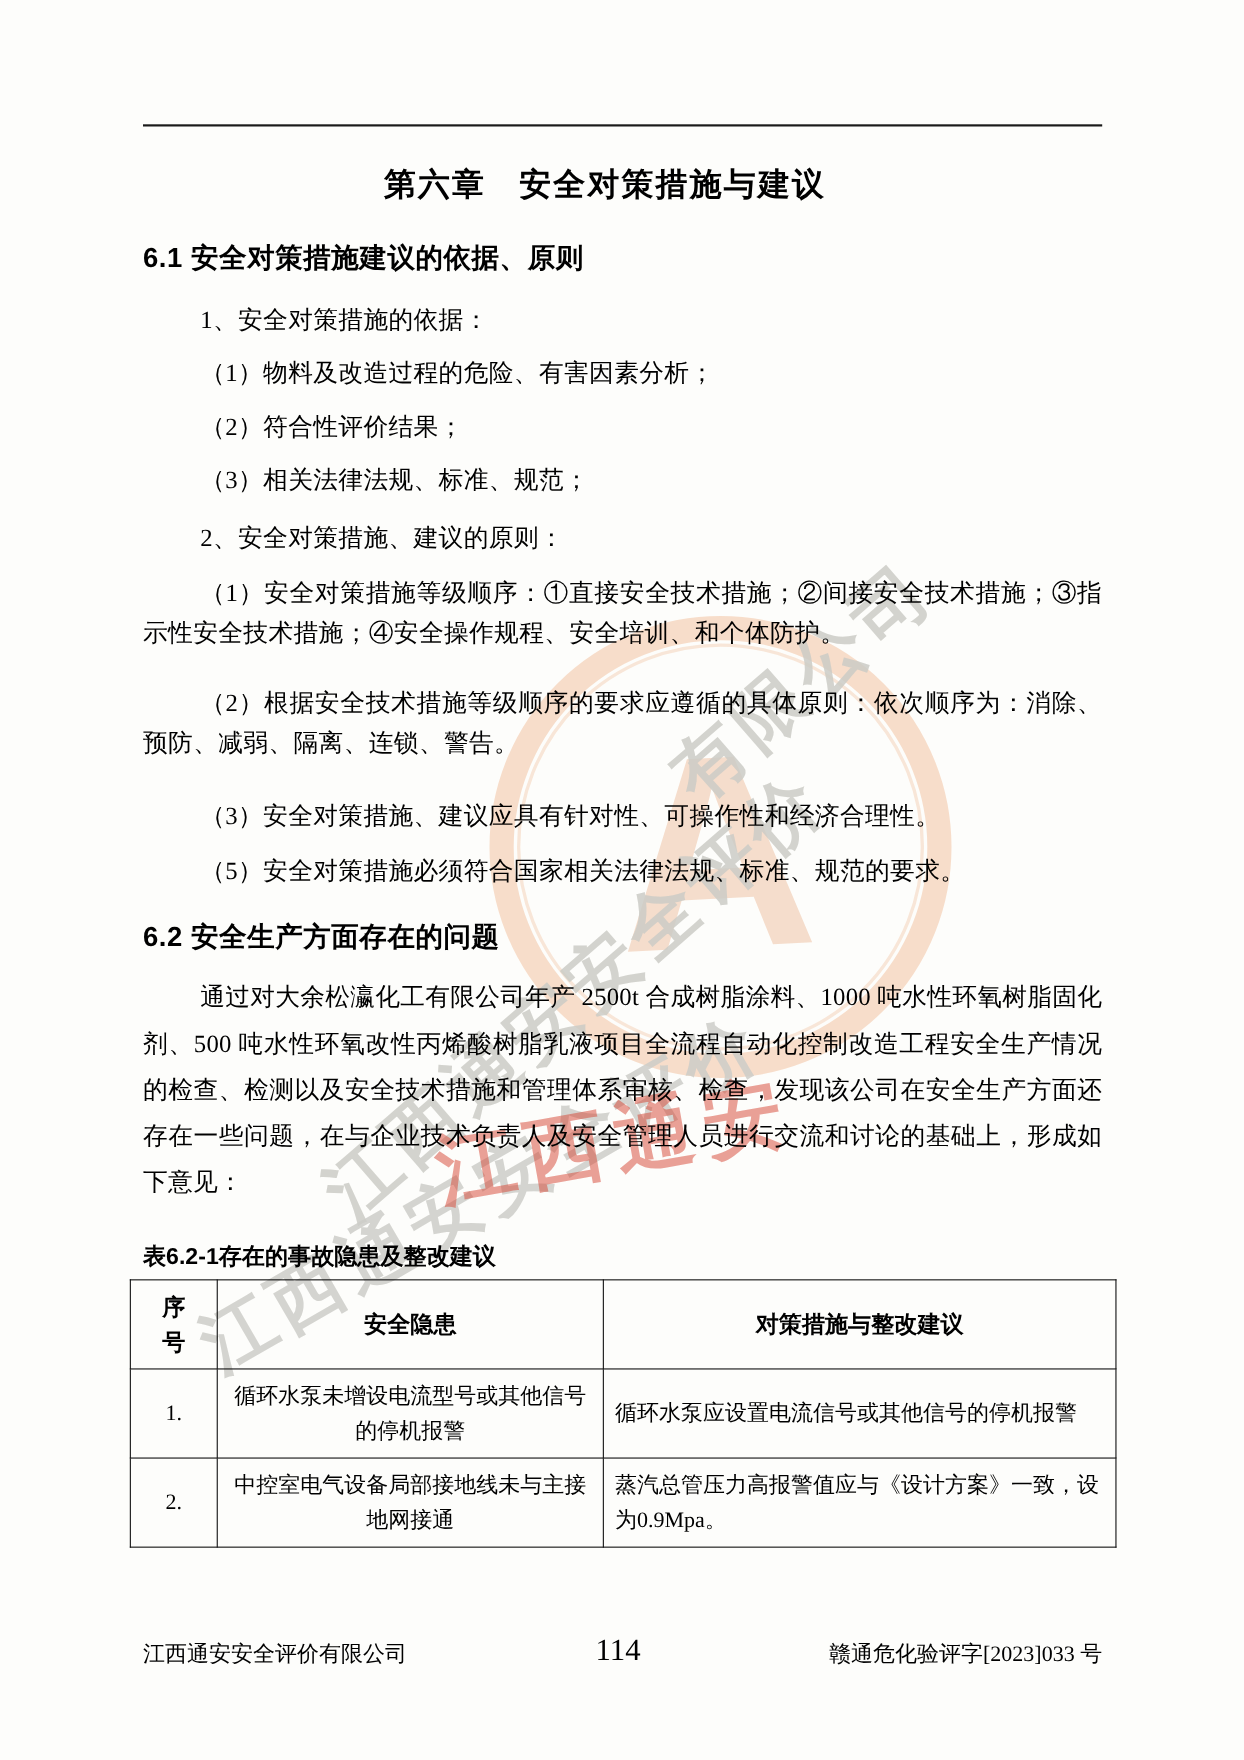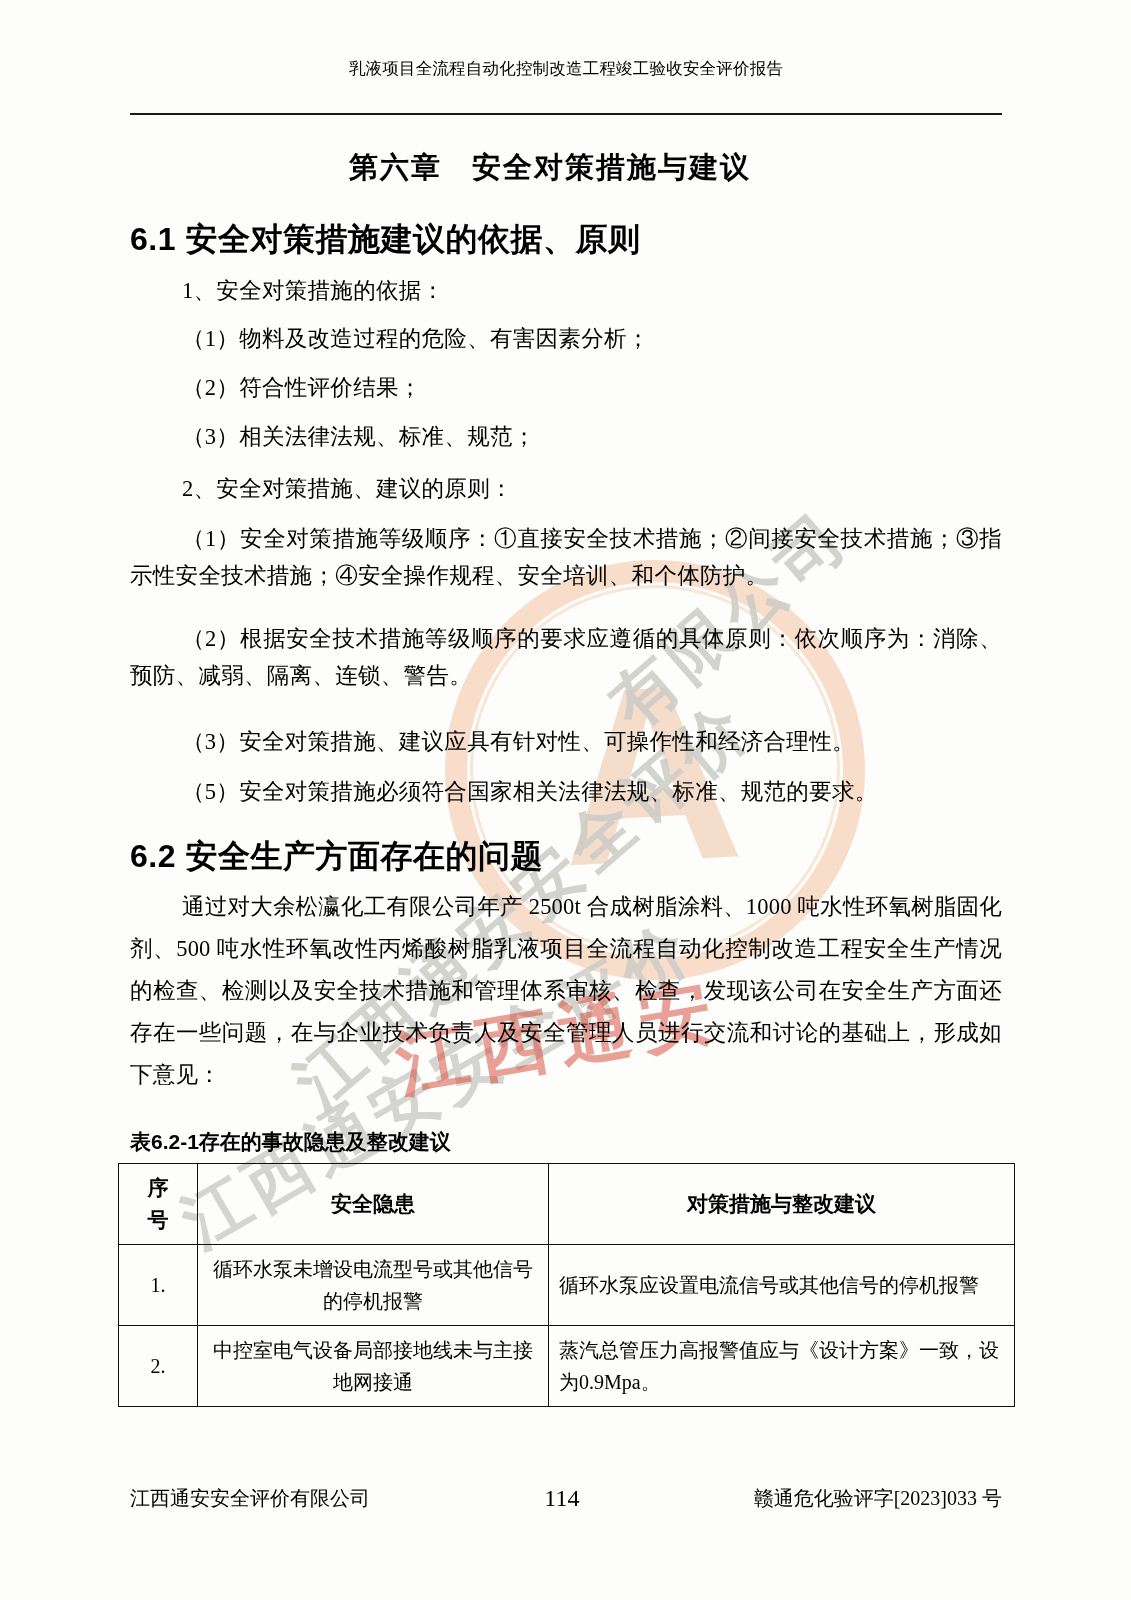--- a/index.html
+++ b/index.html
@@ -157,21 +157,21 @@
   }
   .chapter-title .gap {
     display: inline-block;
     width: 30px;
   }
 
   h2.sec {
     position: absolute;
     left: 130px;
     margin: 0;
-    font-size: 32px;
+    font-size: 25px;
     font-weight: bold;
     letter-spacing: 0.5px;
     font-family: "Liberation Sans", sans-serif;
   }
   .sec-61 { top: 218px; }
   .sec-62 { top: 835px; }
 
   p.para {
     position: absolute;
     left: 130px;
@@ -246,21 +246,21 @@
   .footer {
     position: absolute;
     left: 130px;
     top: 1485px;
     width: 872px;
     font-size: 20px;
     display: flex;
     justify-content: space-between;
     align-items: flex-end;
   }
-  .footer .mid { font-size: 24px; }
+  .footer .mid { font-size: 28px; }
 </style>
 </head>
 <body>
 
 <div class="page">
   <div class="inner">
 
     <div class="watermark">
       <div class="wm-ring"></div>
       <div class="wm-ring-inner"></div>
@@ -269,21 +269,20 @@
         <span class="wm-l1">江西通安安全评价</span>
         <span class="wm-l2">有限公司</span>
       </div>
       <div class="wm-gray-bottom">江西通安安全评价</div>
       <div class="wm-red">江西通安</div>
     </div>
 
     <div class="content">
 
       <div class="doc-header">
-        <div>乳液项目全流程自动化控制改造工程竣工验收安全评价报告</div>
         <div class="hr"></div>
       </div>
 
       <div class="chapter-title">
         <span>第六章</span><span class="gap"></span><span>安全对策措施与建议</span>
       </div>
 
       <h2 class="sec sec-61">6.1 安全对策措施建议的依据、原则</h2>
 
       <p class="para indent p1">1、安全对策措施的依据：</p>

